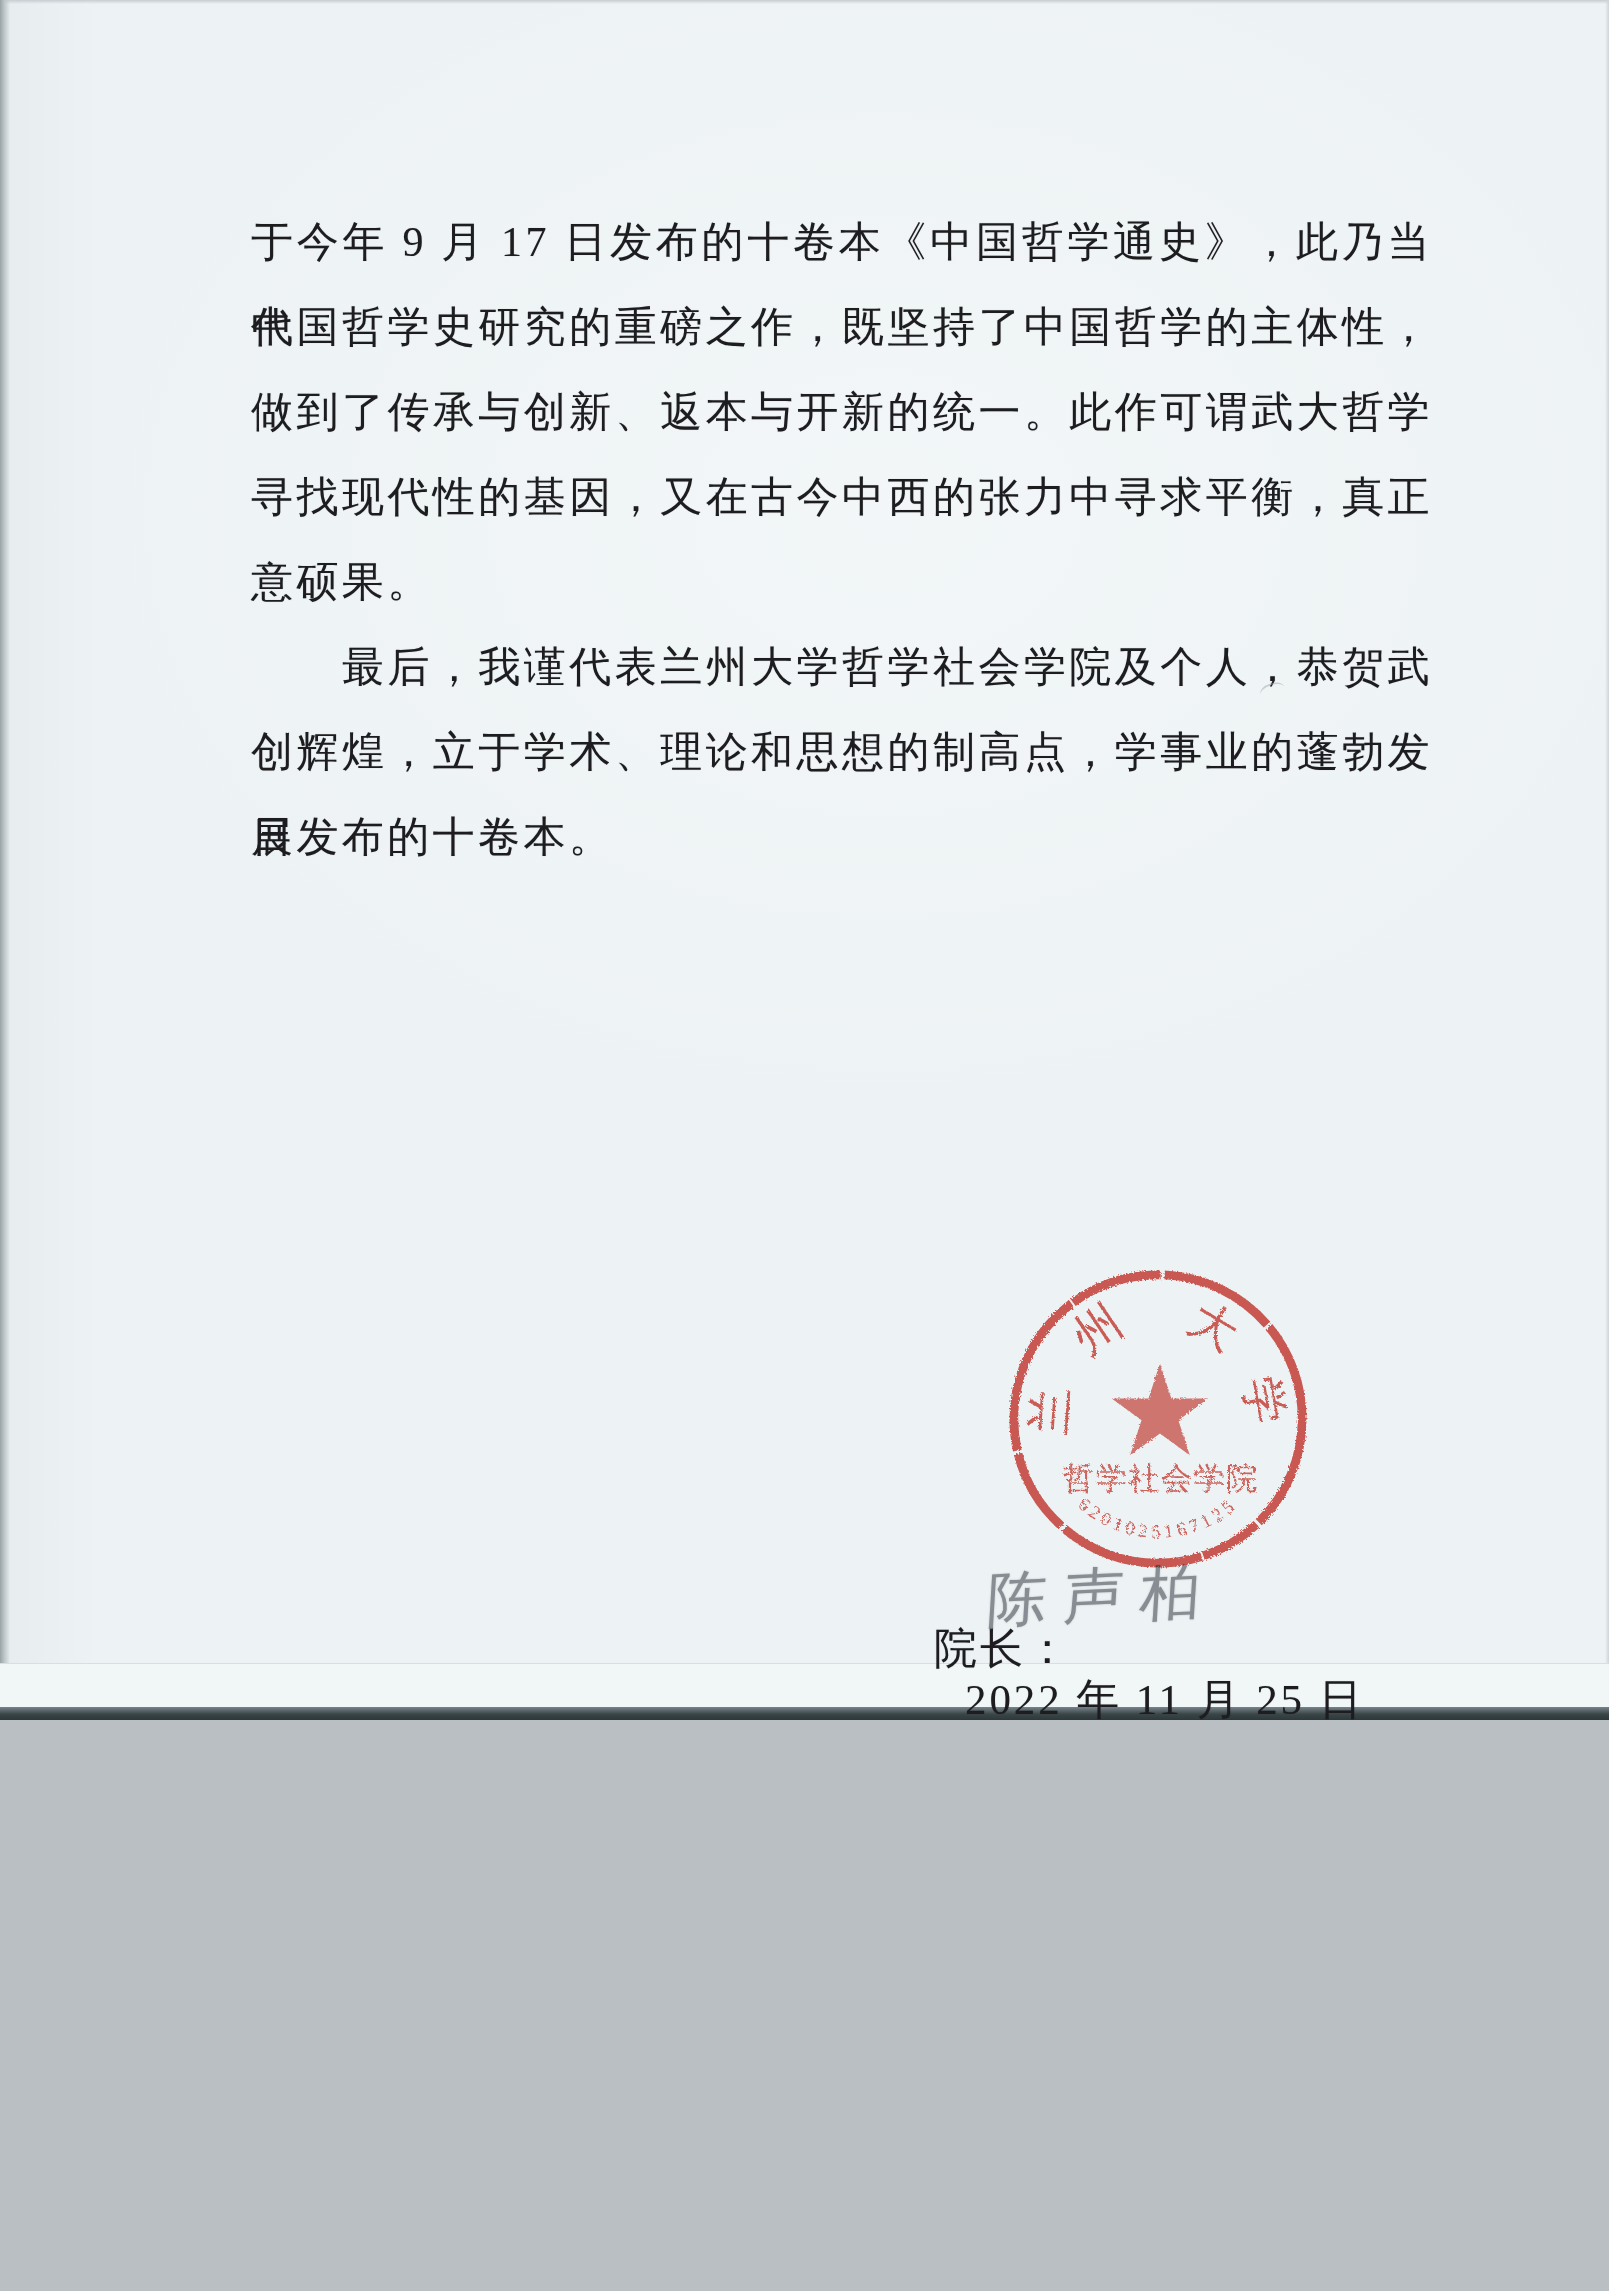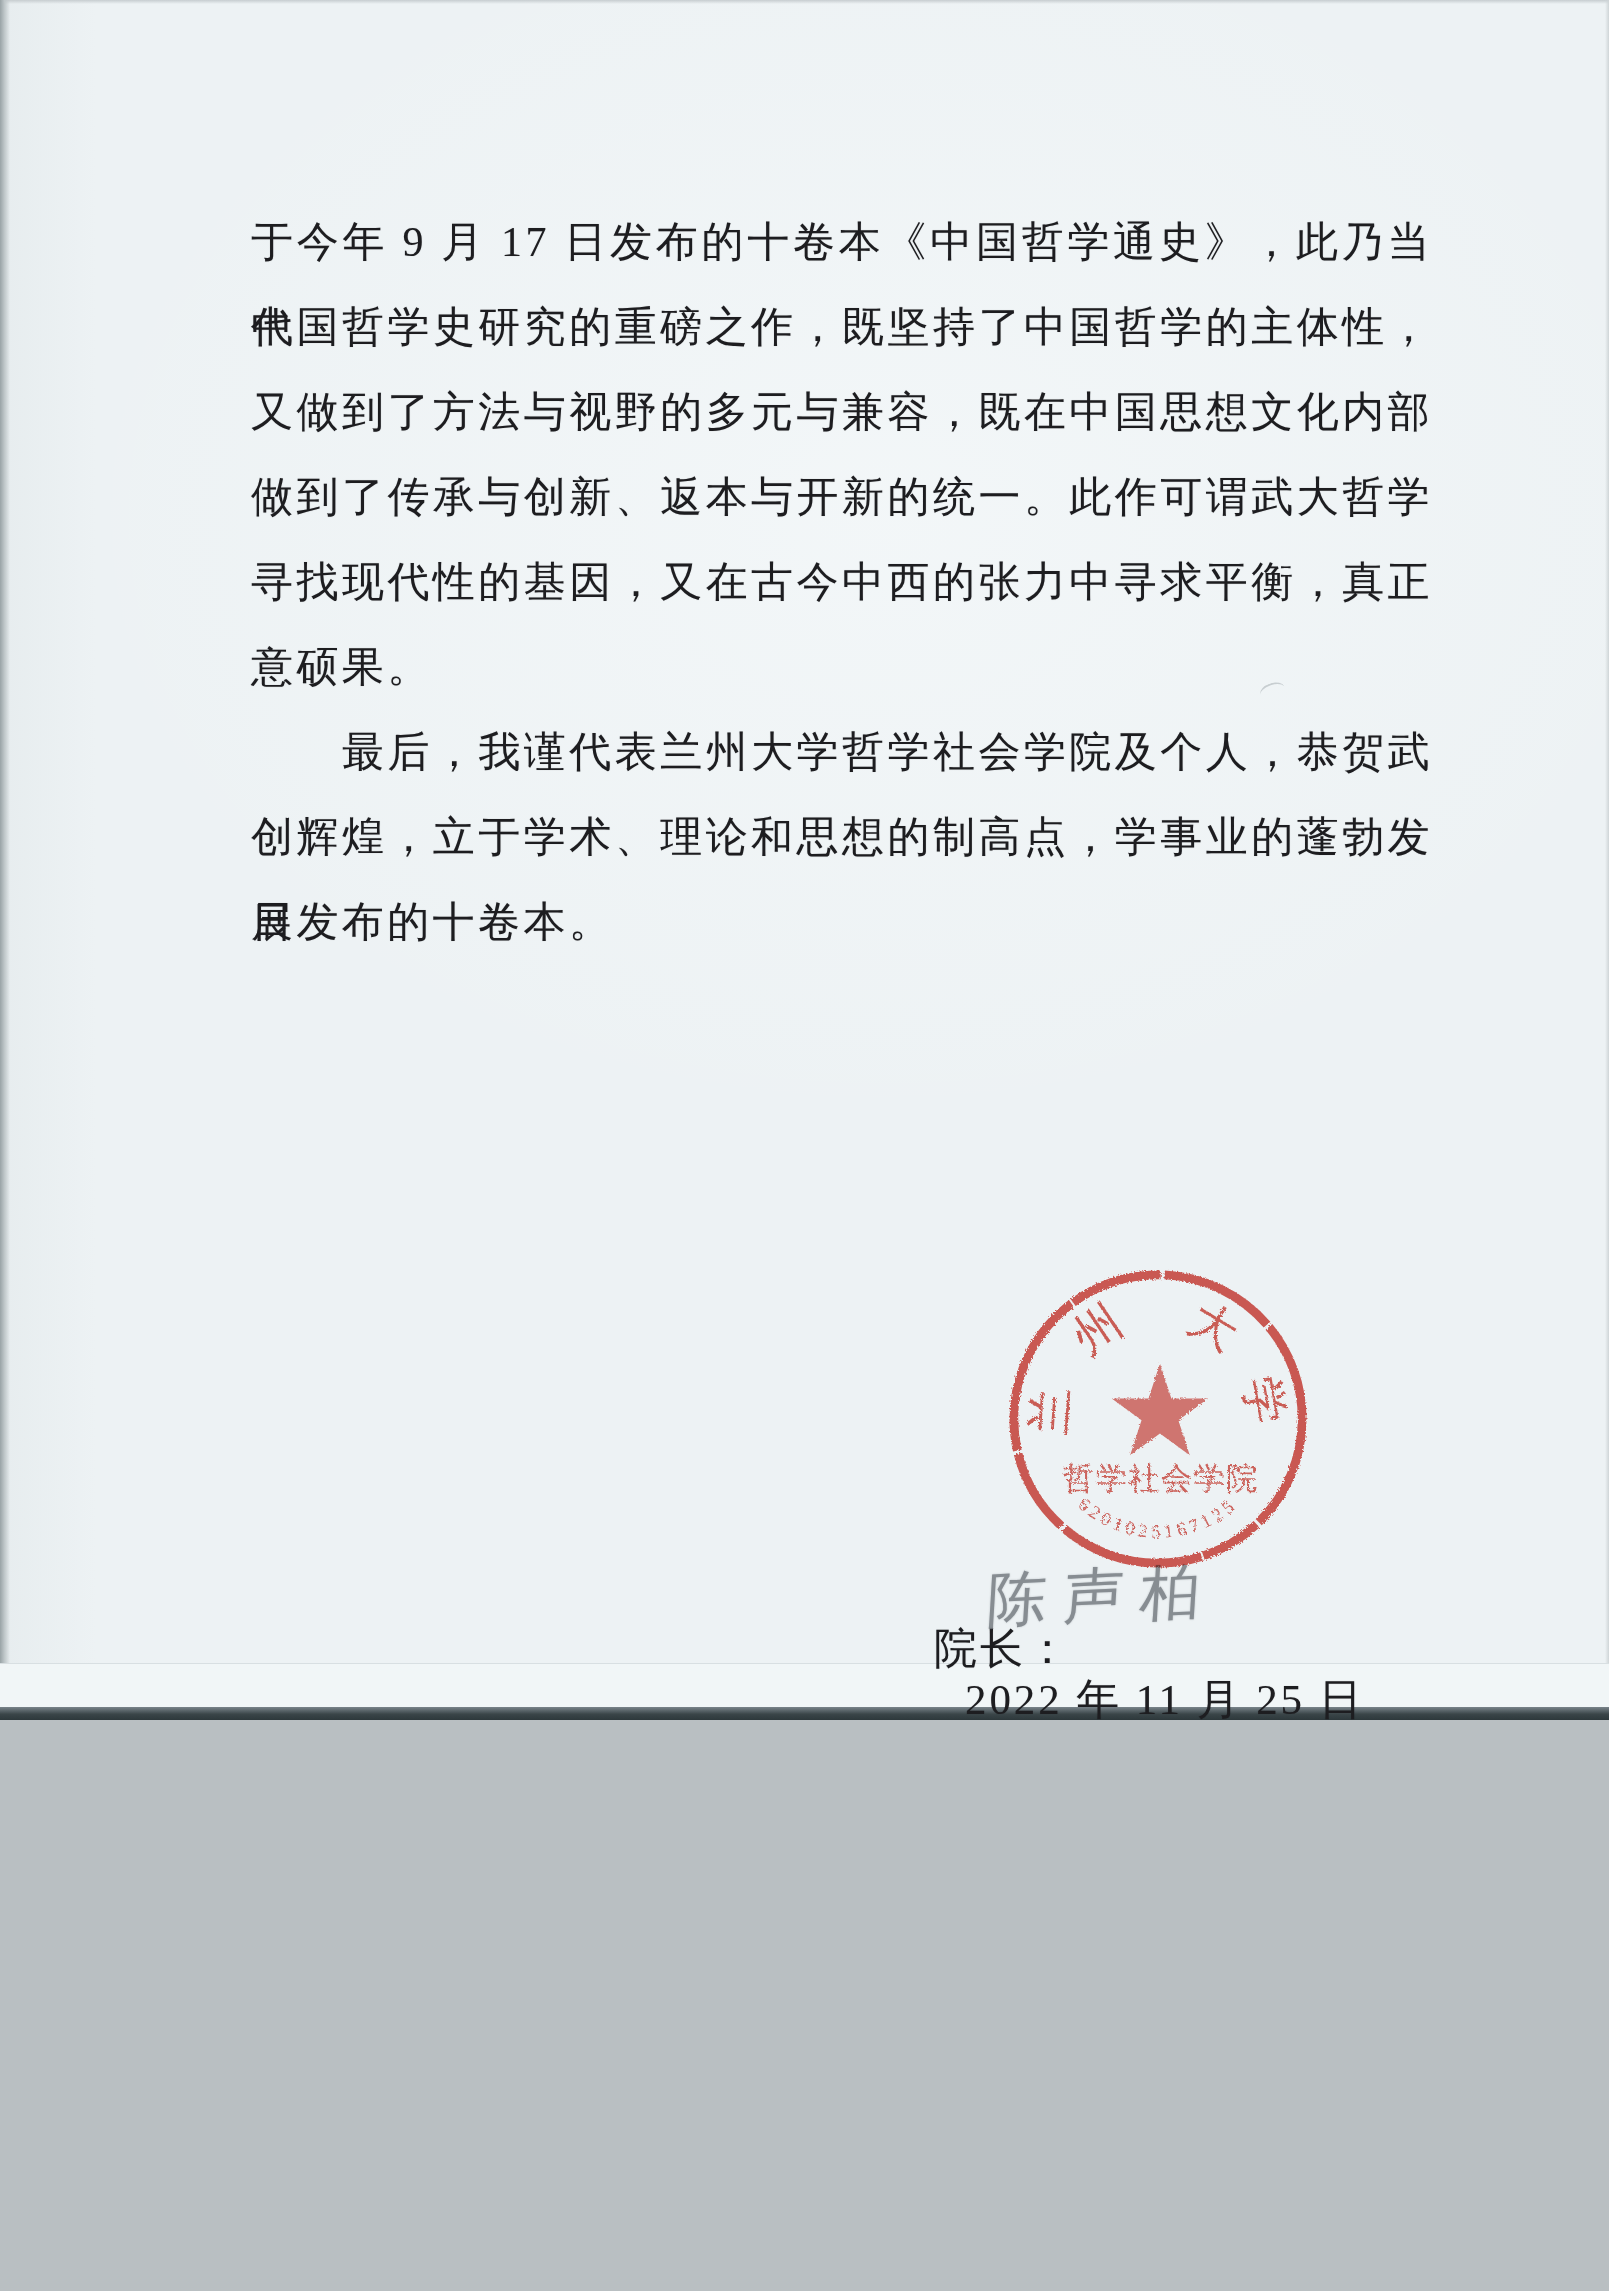--- a/index.html
+++ b/index.html
@@ -66,21 +66,20 @@
 
   <div class="edge-top"></div>
   <div class="edge-left"></div>
   <div class="edge-right"></div>
   <div class="bottom-band"></div>
   <div class="edge-bottom"></div>
 
   <div class="body-text">
     <div class="line">于今年 9 月 17 日发布的十卷本《中国哲学通史》，此乃当代</div>
     <div class="line">中国哲学史研究的重磅之作，既坚持了中国哲学的主体性，</div>
-    <div class="line">又做到了方法与视野的多元与兼容，既在中国思想文化内部</div>
     <div class="line">做到了传承与创新、返本与开新的统一。此作可谓武大哲学</div>
     <div class="line">寻找现代性的基因，又在古今中西的张力中寻求平衡，真正</div>
     <div class="line short">意硕果。</div>
     <div class="line indent">最后，我谨代表兰州大学哲学社会学院及个人，恭贺武</div>
     <div class="line">创辉煌，立于学术、理论和思想的制高点，学事业的蓬勃发展</div>
     <div class="line short">日发布的十卷本。</div>
   </div>
 
   <div class="sig-title">院长：</div>
   <div class="sig-name">陈声柏</div>

